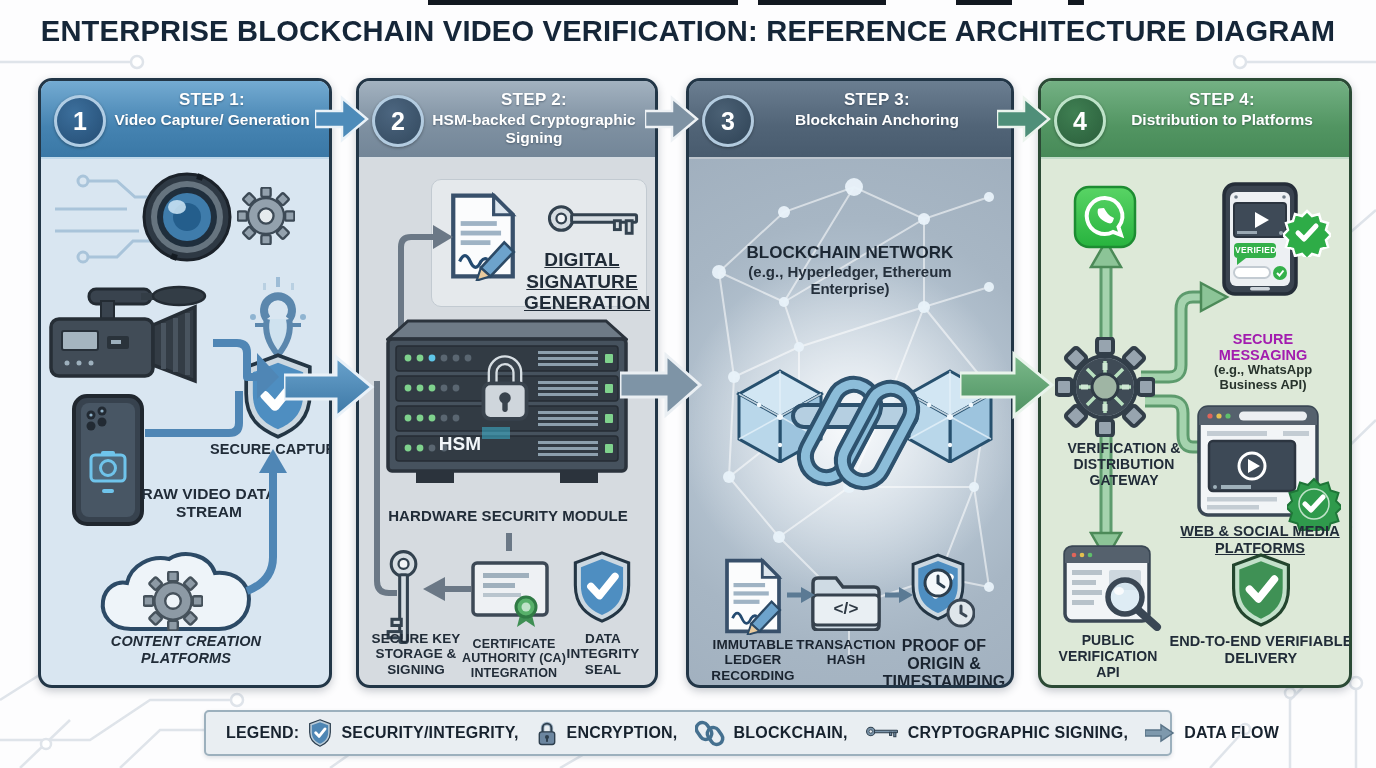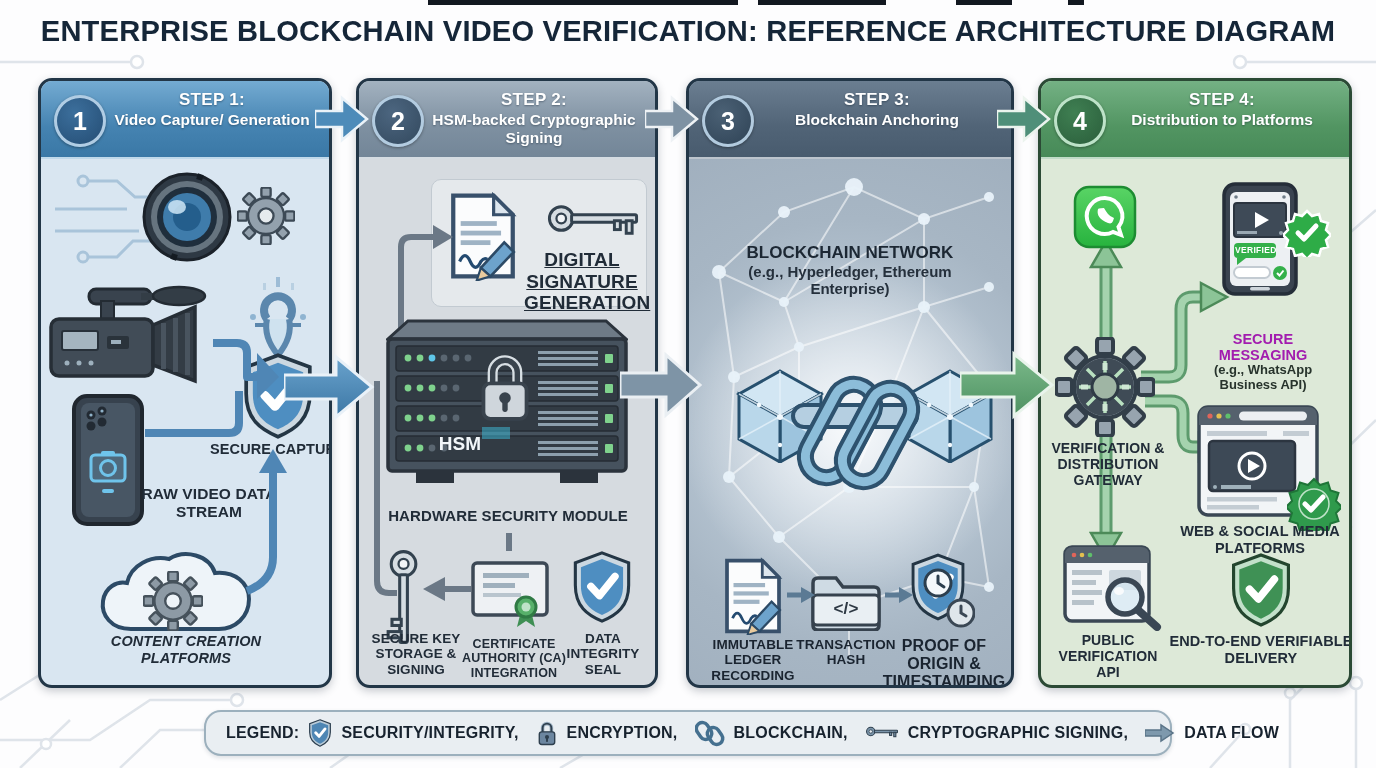--- a/index.html
+++ b/index.html
@@ -29,21 +29,21 @@
   .c3 .num{background:radial-gradient(circle at 38% 32%,#4b6175,#2f4356);}
   .c4 .num{background:radial-gradient(circle at 38% 32%,#3f7f52,#2a5e3b);border-color:rgba(205,240,215,.9);}
   .hd-text{position:absolute;left:62px;right:8px;top:9px;text-align:center;color:#fff;
            text-shadow:0 1px 2px rgba(10,25,40,.4);}
   .hd-text .t1{font-size:17px;font-weight:800;letter-spacing:.3px;}
   .hd-text .t2{font-size:15.5px;font-weight:700;line-height:1.18;margin-top:1px;}
   .lbl{position:absolute;text-align:center;font-weight:800;color:#212c38;line-height:1.14;
        letter-spacing:.1px;}
   .c3 .lbl{color:#1a2430;}
   .legend{position:absolute;left:204px;top:710px;width:968px;height:46px;background:#e9eef2;
-          border:2px solid #9cb0bd;border-radius:17px;display:flex;align-items:center;
+          border:2px solid #9cb0bd;border-radius:5px;display:flex;align-items:center;
           padding:0 0 0 20px;box-sizing:border-box;gap:9px;box-shadow:0 2px 4px rgba(40,60,80,.15);}
   .legend .ltxt{font-size:16px;font-weight:800;color:#17222e;letter-spacing:.2px;white-space:nowrap;}
   .legend .icon{flex:0 0 auto;display:flex;align-items:center;}
   .net-title{font-size:17px;font-weight:800;color:#1c2733;}
   .net-sub{font-size:15px;font-weight:700;color:#25303c;line-height:1.15;}
   .msg-t1{font-size:14.5px;font-weight:800;color:#a21caf;}
   .msg-t2{font-size:13px;font-weight:700;color:#27332c;line-height:1.15;}
   .topdash{position:absolute;top:0;height:5px;background:#121820;}
 </style>
 </head>
@@ -546,21 +546,21 @@
         <path d="M50 24 V76 M24 50 H76 M32 32 L68 68 M68 32 L32 68"></path>
       </g>
       <g fill="#cfe7d4">
           <rect x="47.5" y="26" width="5" height="7"></rect>
           <rect x="47.5" y="67" width="5" height="7"></rect>
           <rect x="26" y="47.5" width="7" height="5"></rect>
           <rect x="67" y="47.5" width="7" height="5"></rect>
         </g>
       <circle cx="50" cy="50" r="13" fill="#9fb5a4" stroke="#2f3b46" stroke-width="3"></circle>
     </svg>
-    <div class="lbl" style="left:0px;top:360px;width:134px;font-size:14px;">VERIFICATION &amp; DISTRIBUTION GATEWAY</div>
+    <div class="lbl" style="left:0px;top:360px;width:134px;font-size:14px;padding-left:16px;">VERIFICATION &amp; DISTRIBUTION GATEWAY</div>
 
     <svg class="abs" style="left:156px;top:324px" width="122" height="112" viewBox="0 0 122 112">
       <rect x="2" y="2" width="118" height="108" rx="9" fill="#f2f5f7" stroke="#3a4754" stroke-width="3.5"></rect>
       <path d="M2 11 q0-9 9-9 h100 q9 0 9 9 v9 H2 z" fill="#55616d"></path>
       <circle cx="13" cy="11" r="2.6" fill="#e0655a"></circle>
         <circle cx="22" cy="11" r="2.6" fill="#e4c04f"></circle>
         <circle cx="31" cy="11" r="2.6" fill="#5fbf6b"></circle>
       <rect x="42" y="6.5" width="68" height="9" rx="4.5" fill="#eceff2"></rect>
       <rect x="10" y="26" width="60" height="5" fill="#c3ccd3"></rect>
         <rect x="86" y="26" width="26" height="5" fill="#c3ccd3"></rect>
@@ -570,21 +570,21 @@
       <circle cx="18" cy="82" r="2" fill="#9fb0ba"></circle>
         <rect x="24" y="80" width="30" height="4" fill="#9fb0ba"></rect>
       <rect x="10" y="92" width="70" height="4.5" fill="#c3ccd3"></rect>
         <rect x="10" y="100" width="52" height="4.5" fill="#c3ccd3"></rect>
     </svg>
     <svg class="abs" style="left:246px;top:396px" width="54" height="54" viewBox="0 0 54 54">
       <path d="M27 2 l6 6 8-2.5 2.5 8 8 2.5-2.5 8 6 6-6 6 2.5 8-8 2.5-2.5 8-8-2.5-6 6-6-6-8 2.5-2.5-8-8-2.5 2.5-8-6-6 6-6-2.5-8 8-2.5 2.5-8 8 2.5 z" fill="#2f9a4c" stroke="#1f7538" stroke-width="2"></path>
       <circle cx="27" cy="27" r="15" fill="none" stroke="#bfe3c8" stroke-width="1.5"></circle>
       <path d="M18 27 l6 6 12-13" fill="none" stroke="#ffffff" stroke-width="5" stroke-linecap="round" stroke-linejoin="round"></path>
     </svg>
-    <div class="lbl" style="left:134px;top:442px;width:170px;font-size:14.5px;">WEB &amp; SOCIAL MEDIA PLATFORMS</div>
+    <div class="lbl" style="left:134px;top:442px;width:170px;font-size:14.5px;text-decoration:underline;">WEB &amp; SOCIAL MEDIA PLATFORMS</div>
 
     <svg class="abs" style="left:22px;top:464px" width="110" height="86" viewBox="0 0 110 86">
       <rect x="2" y="2" width="84" height="74" rx="7" fill="#f2f5f7" stroke="#3a4754" stroke-width="3.5"></rect>
       <path d="M2 10 q0-8 8-8 h68 q8 0 8 8 v8 H2 z" fill="#55616d"></path>
       <circle cx="11" cy="10" r="2.3" fill="#e0655a"></circle>
         <circle cx="19" cy="10" r="2.3" fill="#e4c04f"></circle>
         <circle cx="27" cy="10" r="2.3" fill="#5fbf6b"></circle>
       <rect x="9" y="25" width="30" height="5" fill="#b7c2ca"></rect>
         <rect x="9" y="35" width="24" height="5" fill="#b7c2ca"></rect>
       <rect x="9" y="45" width="30" height="5" fill="#b7c2ca"></rect>

